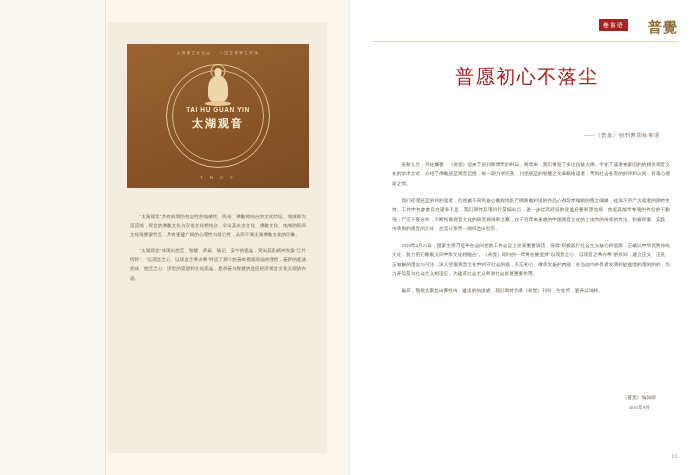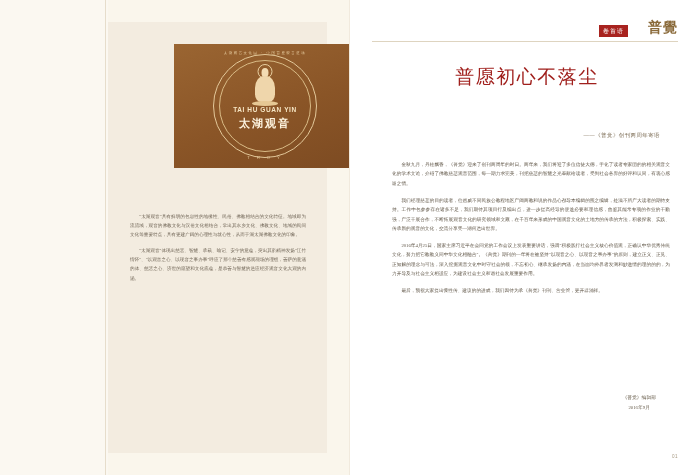--- a/index.html
+++ b/index.html
@@ -53,24 +53,23 @@
     height: 475px;
     background: #e6ddcb;
   }
 
   
   .emblem-card {
     position: absolute;
     left: 127px;
     top: 44px;
     width: 182px;
-    height: 124px;
+    height: 144px;
     background: #8b5a2b;
     background: linear-gradient(160deg, #9a6532 0%, #8a5527 55%, #7d4b22 100%);
-    margin-left: 47px;
   }
   .emblem-circle {
     position: absolute;
     left: 50%;
     top: 50%;
     transform: translate(-50%, -50%);
     width: 104px;
     height: 104px;
     border-radius: 50%;
     border: 1px solid #e3c89a;
@@ -205,21 +204,21 @@
     top: 0;
     width: 350px;
     height: 475px;
     background: #ffffff;
   }
   .right-header {
     position: absolute;
     right: 22px;
     top: 19px;
     display: flex;
-    align-items: flex-end;
+    align-items: flex-start;
     gap: 20px;
   }
   .header-tag {
     background: #a8231f;
     color: #ffffff;
     font-size: 6px;
     line-height: 1;
     padding: 3px 4px;
     letter-spacing: 1px;
   }

